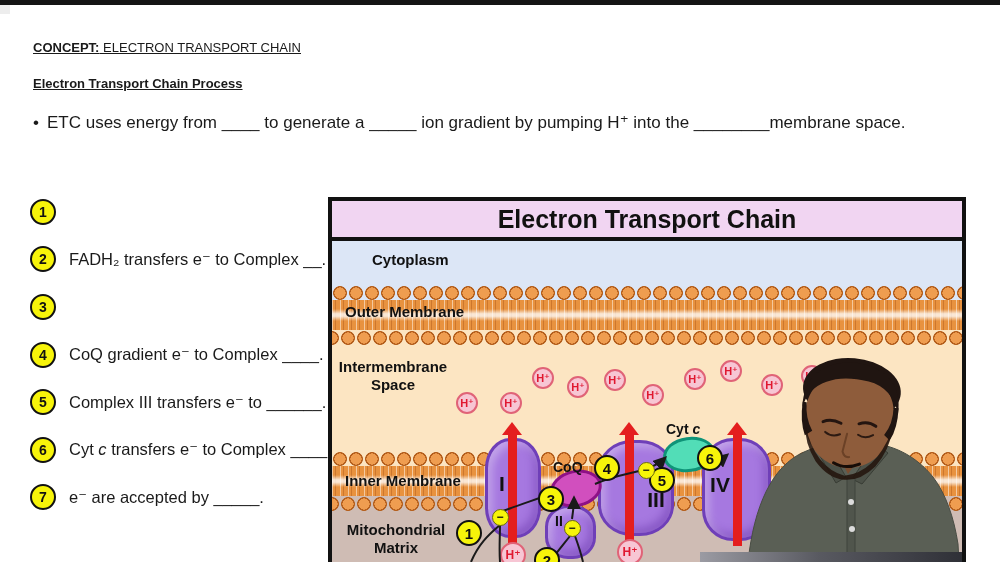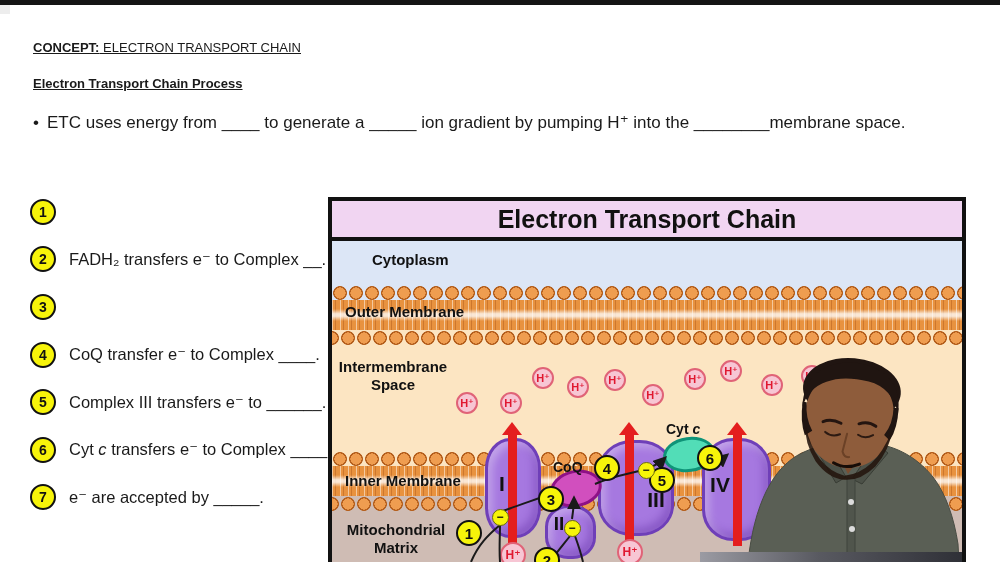--- a/index.html
+++ b/index.html
@@ -111,21 +111,21 @@
     </div>
     <div class="step">
       <span class="step-circle">2</span>
       <span class="step-text">FADH₂ transfers e⁻ to Complex __.</span>
     </div>
     <div class="step">
       <span class="step-circle">3</span>
     </div>
     <div class="step">
       <span class="step-circle">4</span>
-      <span class="step-text">CoQ transfer e⁻ to Complex ____.</span>
+      <span class="step-text">CoQ gradient e⁻ to Complex ____.</span>
     </div>
     <div class="step">
       <span class="step-circle">5</span>
       <span class="step-text">Complex III transfers e⁻ to ______.</span>
     </div>
     <div class="step">
       <span class="step-circle">6</span>
       <span class="step-text"><span>Cyt </span><span class="it">c</span><span> transfers e⁻ to Complex ____.</span></span>
     </div>
     <div class="step">
@@ -162,21 +162,21 @@
     <div class="rlabel rlabel-2line" style="left:8px;top:320px;width:112px;">
       <div>Mitochondrial</div>
       <div>Matrix</div>
     </div>
 
     <div class="complex" style="left:153px;top:237px;width:50px;height:94px;border-radius:45%/30%;"></div>
     <div class="complex" style="left:213px;top:304px;width:45px;height:48px;border-radius:45%/40%;"></div>
     <div class="complex" style="left:266px;top:239px;width:70px;height:90px;border-radius:45%/32%;"></div>
     <div class="complex" style="left:370px;top:237px;width:63px;height:97px;border-radius:45%/30%;"></div>
     <span class="cx-label" style="left:162px;top:271px;width:16px;font-size:21px;">I</span>
-    <span class="cx-label" style="left:216px;top:312px;width:22px;font-size:19px;text-align:center;">II</span>
+    <span class="cx-label" style="left:216px;top:312px;width:22px;font-size:14px;text-align:center;">II</span>
     <span class="cx-label" style="left:270px;top:287px;width:28px;font-size:21px;margin-left:40px;">III</span>
     <span class="cx-label" style="left:374px;top:272px;width:28px;font-size:21px;">IV</span>
 
     <div class="carrier" style="left:218px;top:269px;width:46px;height:31px;background:var(--coq_fill);border:3px solid var(--coq_edge);transform:rotate(-12deg);"></div>
     <span class="carrier-label" style="left:221px;top:258px;">CoQ</span>
     <div class="carrier" style="left:331px;top:236px;width:46px;height:29px;background:var(--cytc_fill);border:3px solid var(--cytc_edge);transform:rotate(-8deg);"></div>
     <span class="carrier-label" style="left:334px;top:220px;"><span>Cyt </span><span class="it">c</span></span>
 
     <div class="pump-head" style="left:170px;top:221px;"></div>
     <div class="pump-shaft" style="left:175.5px;top:233px;height:114px;"></div>

